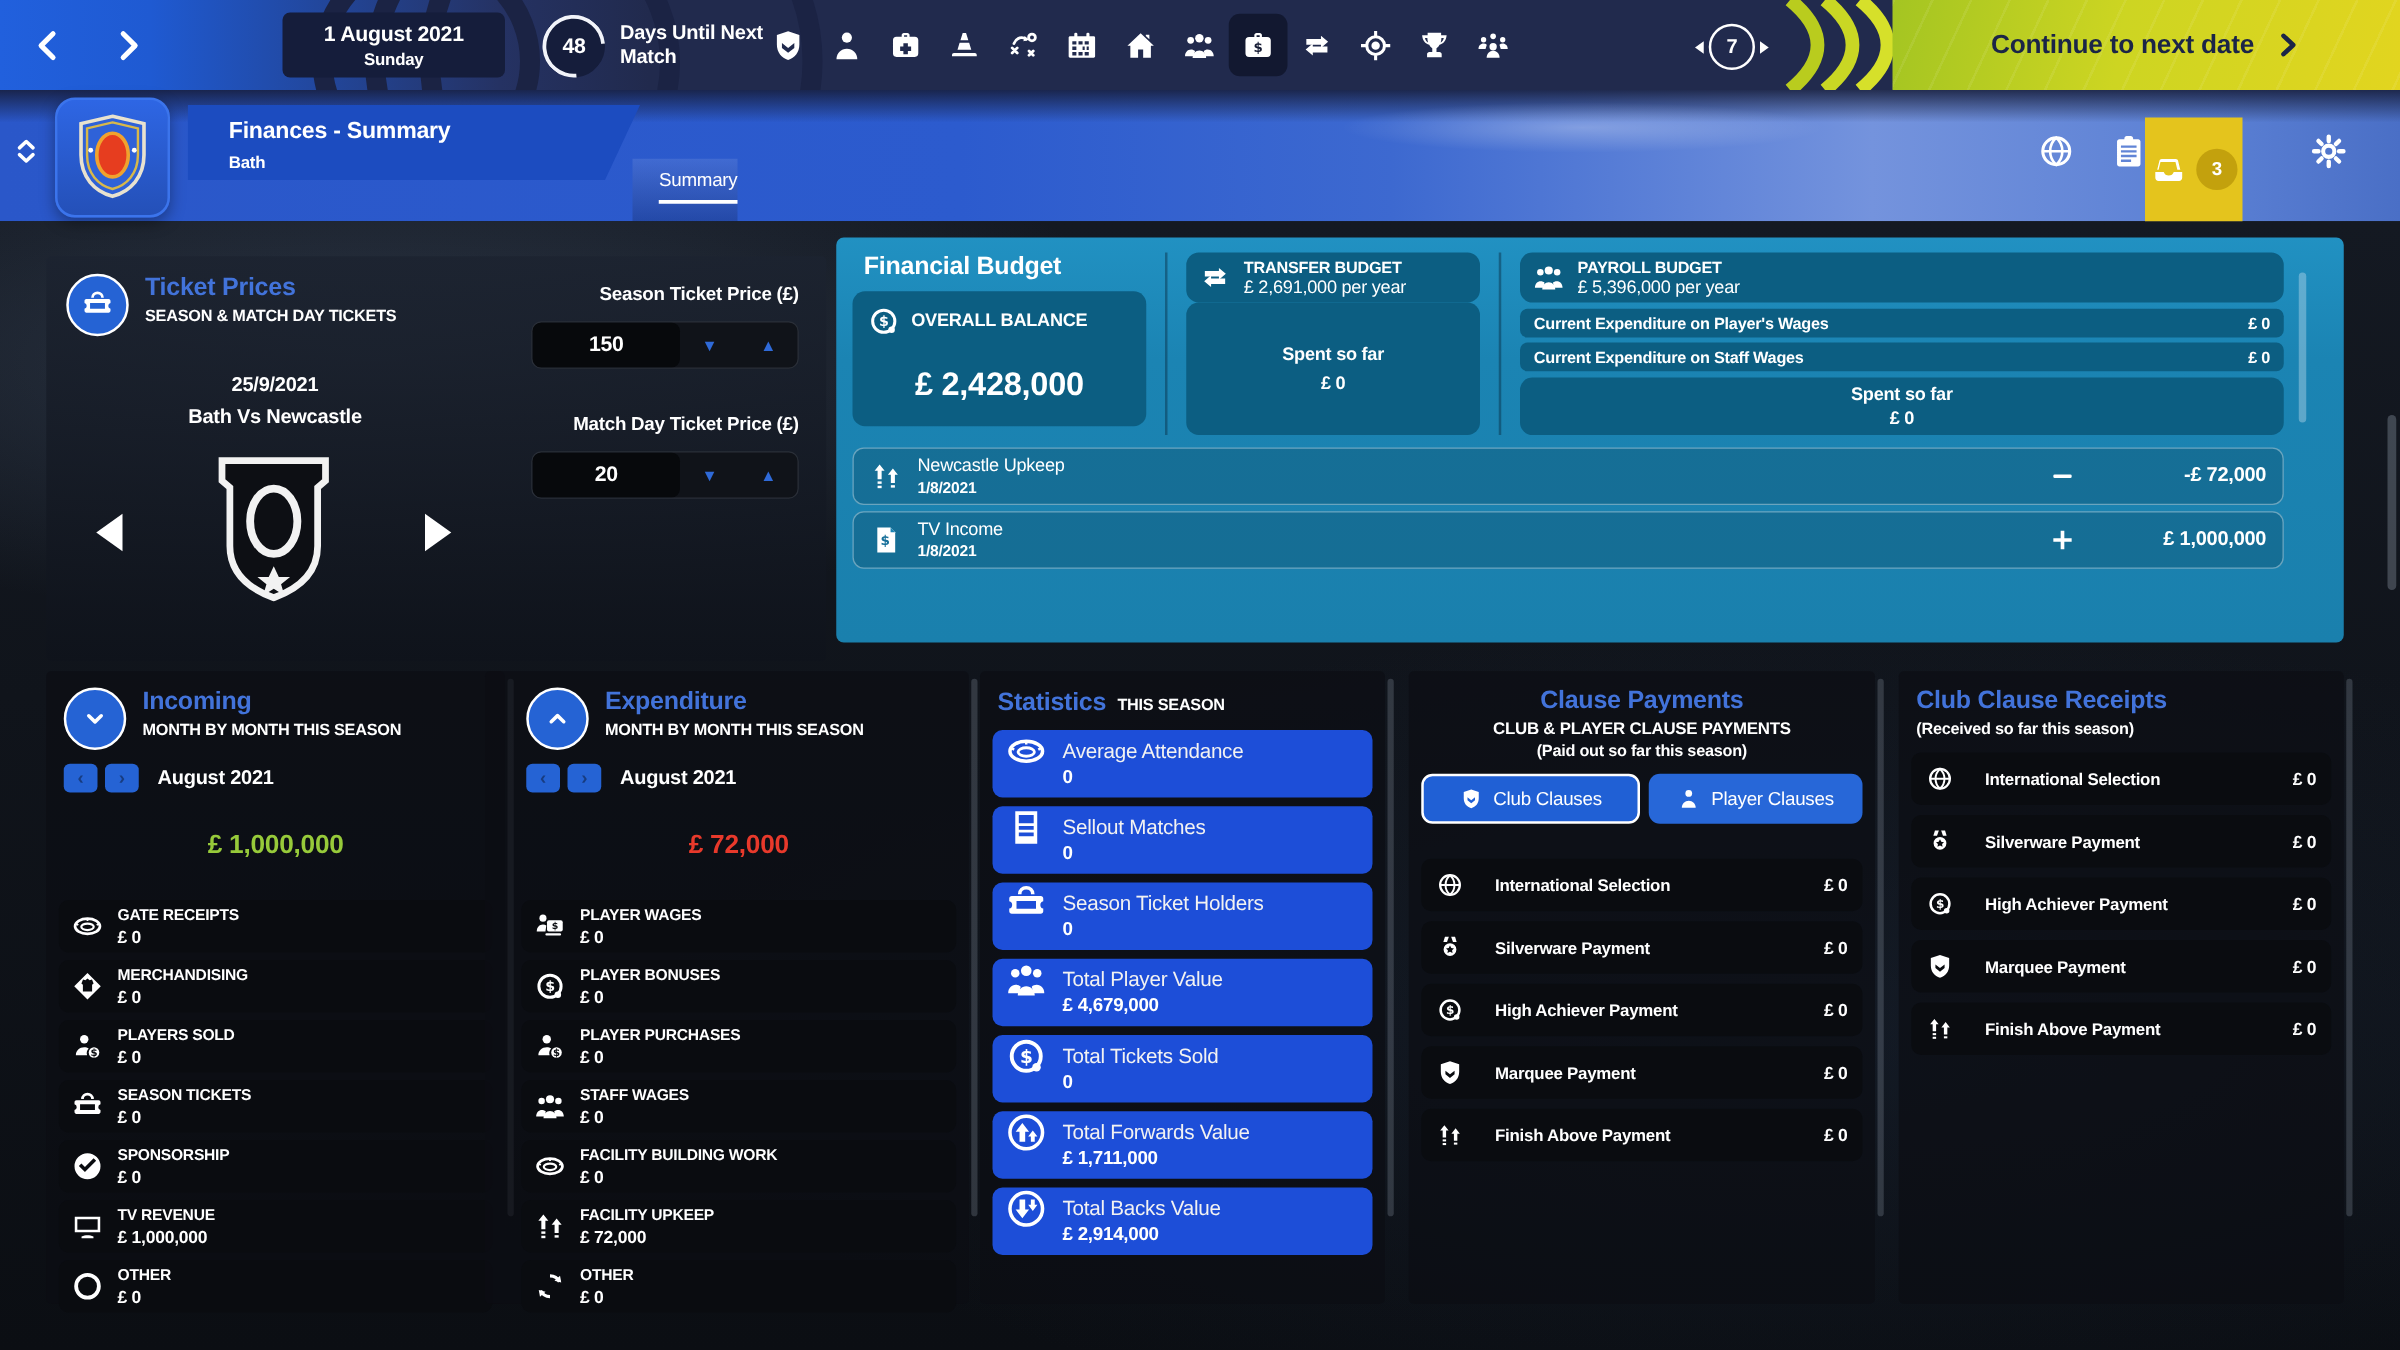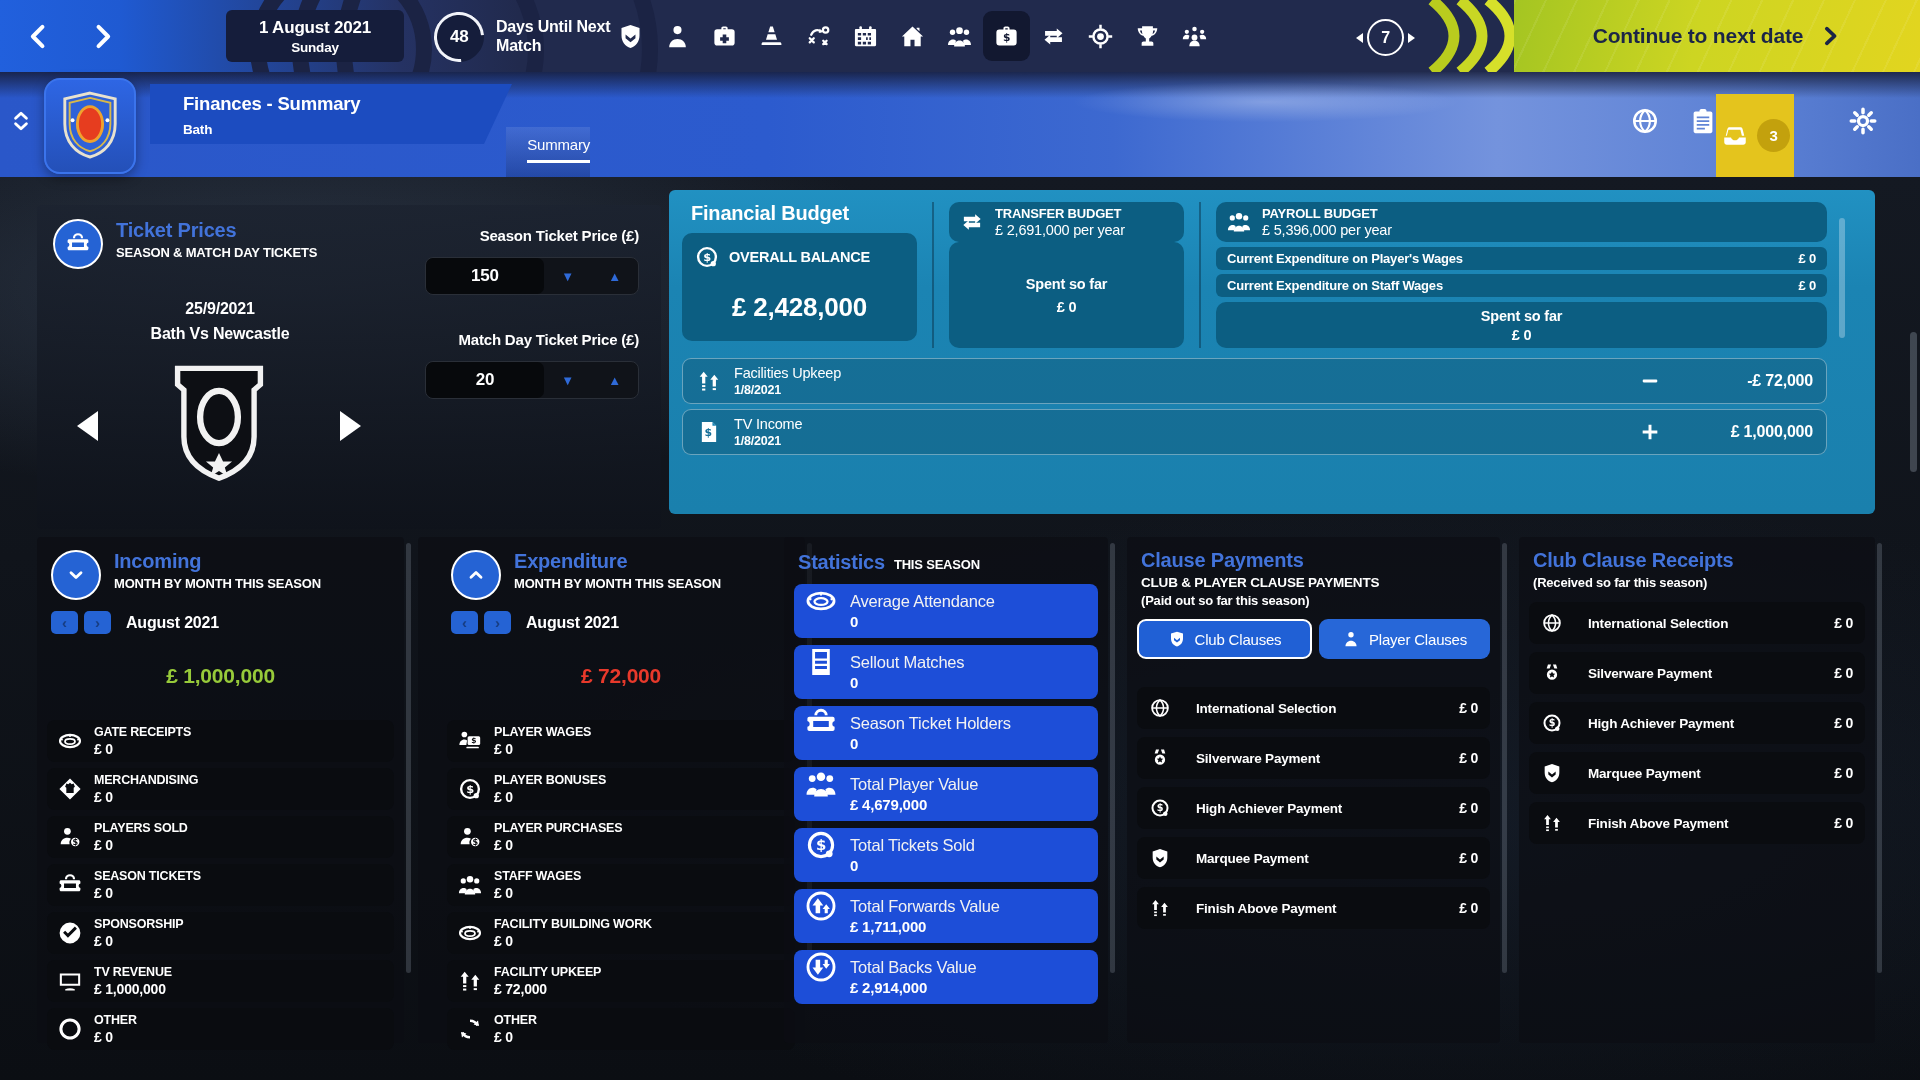--- a/index.html
+++ b/index.html
@@ -125,23 +125,23 @@
   .lr-date{font-size:12.5px;font-weight:bold;margin-top:2px;}
   .lr-spacer{flex:1;}
   .lr-val{width:140px;text-align:right;font-weight:bold;font-size:16px;}
   .fin-scroll{position:absolute;right:30px;top:28px;width:6px;height:120px;background:rgba(220,235,245,.35);border-radius:3px;}
 
   
   .col{position:absolute;top:360px;height:506px;background:rgba(12,14,19,.68);border-radius:4px;}
   .col::after{content:'';position:absolute;right:-7px;top:6px;height:430px;width:5px;
     background:rgba(140,150,165,.28);border-radius:3px;}
   #col-incoming{left:37px;width:367px;}
-  #col-expenditure{left:418px;width:368px;padding-left:19px;}
+  #col-expenditure{left:388px;width:368px;padding-left:19px;}
   #col-statistics{left:784px;width:324px;}
-  #col-clauses{left:1127px;width:373px;}
+  #col-clauses{left:1127px;width:373px;text-align:center;}
   #col-receipts{left:1519px;width:356px;}
   .col-head{display:flex;gap:13px;padding:13px 14px 2px;align-items:flex-start;}
   .month-nav{display:flex;gap:6px;padding:9px 14px 0;align-items:center;}
   .mn-btn{width:27px;height:23px;background:#2563d4;border-radius:5px;display:flex;align-items:center;
     justify-content:center;color:rgba(10,22,45,.5);font-weight:bold;font-size:15px;cursor:pointer;}
   .mn-label{color:#fff;font-weight:bold;font-size:16px;margin-left:9px;}
   .col-total{text-align:center;font-weight:bold;font-size:21px;margin:30px 0 32px;}
   .green{color:#97ca3a}.red{color:#e8392b}
   .money-rows{padding:0 10px;display:flex;flex-direction:column;gap:6px;}
   .mrow{background:#0a0c10;border-radius:8px;height:42px;display:flex;align-items:center;padding:0 10px;gap:11px;}
@@ -515,21 +515,21 @@
           <span class="icon i26">
               <svg viewBox="0 0 24 24" xmlns="http://www.w3.org/2000/svg">
                 <path d="M7.1 3.4 10.8 8H8.6v6.2H5.6V8H3.4z"></path>
                 <path d="M16.9 6.2 20.6 10.8h-2.2V17h-3v-6.2h-2.2z"></path>
                 <rect x="5.6" y="15.8" width="3" height="1.8"></rect>
                 <rect x="5.6" y="19" width="3" height="1.8"></rect>
                 <rect x="15.4" y="18.6" width="3" height="1.8"></rect>
               </svg>
             </span>
           <span class="lr-text">
-            <span class="lr-label">Facilities Upkeep</span>
+            <span class="lr-label">Newcastle Upkeep</span>
             <span class="lr-date">1/8/2021</span>
           </span>
           <span class="lr-spac lr-spacer"></span>
           <span class="icon i22">
               <svg viewBox="0 0 24 24" xmlns="http://www.w3.org/2000/svg">
                 <rect x="4" y="10.4" width="16" height="3.2" rx="1.2"></rect>
               </svg>
             </span>
           <span class="lr-val">-£ 72,000</span>
         </div>

